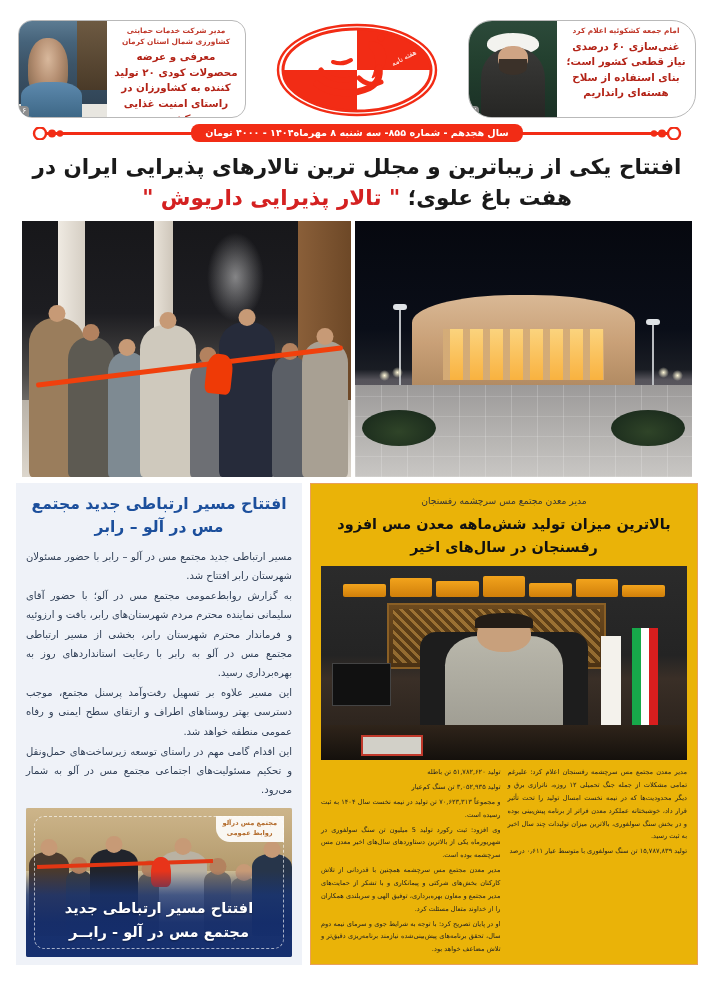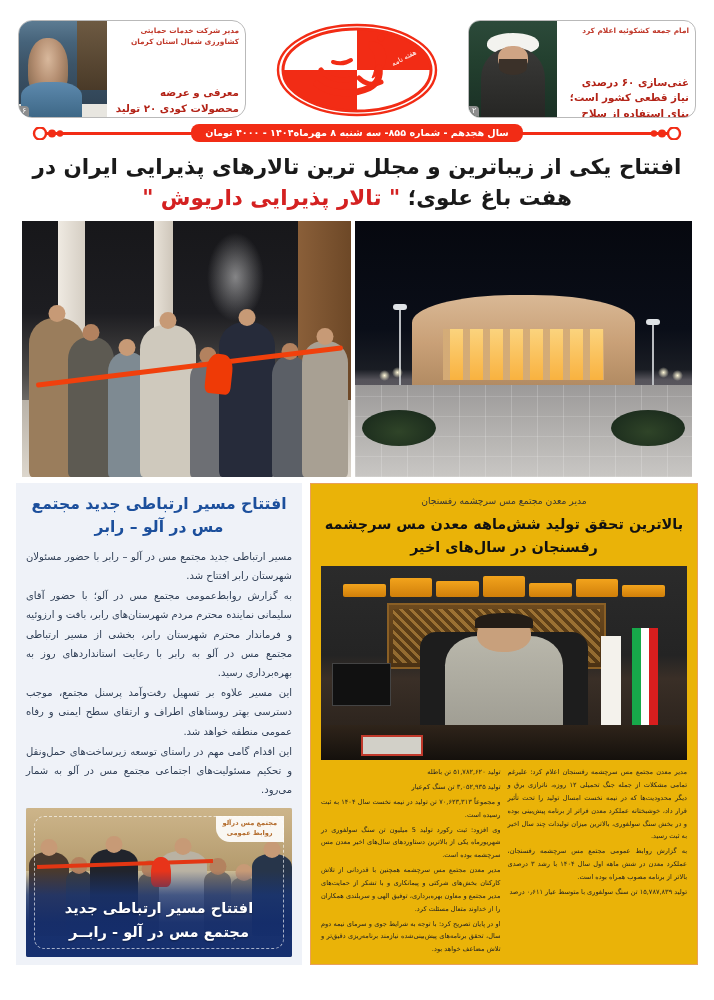--- a/index.html
+++ b/index.html
@@ -11,29 +11,29 @@
     overflow: hidden;
   }
   .page { position: relative; width: 714px; height: 1000px; background:#fff; }
 
   
   .masthead { position: relative; height: 118px; padding: 20px 18px 0 18px; display:flex; align-items:flex-start; justify-content:space-between; }
 
   .promo-box {
     width: 228px; height: 98px;
     border: 1px solid #b9b9b9;
-    border-radius: 12px;
+    border-radius: 24px;
     display: flex;
     overflow: hidden;
     background: #fff;
     position: relative;
   }
   .promo-box.left { border-radius: 14px 14px 14px 14px; }
   .promo-photo { width: 88px; flex:0 0 88px; position: relative; overflow: hidden; }
-  .promo-text { flex:1; padding: 5px 6px 4px 6px; text-align: right; display:flex; flex-direction:column; justify-content:flex-start;gap:36px; }
+  .promo-text { flex:1; padding: 5px 6px 4px 6px; text-align: center; display:flex; flex-direction:column; justify-content:flex-start; }
   .promo-kicker { font-size: 7.4px; color:#c0392b; line-height: 1.45; font-weight:600; }
   .promo-title { font-size: 10.3px; color:#b32317; font-weight: 700; line-height: 1.5; margin-top: 2px; }
   .pagenum {
     position:absolute; bottom:0; background:#8d8d8d; color:#fff;
     font-size: 8px; padding: 1px 3px 2px 3px; line-height:1;
   }
   .pagenum.l { left: 0; border-radius: 0 4px 0 10px; }
 
   
   .ph-desk { width:100%; height:100%; background:
@@ -293,21 +293,21 @@
         <div class="ribbon"></div>
           <div class="bow"></div>
       </div>
     </div>
   </div>
 
   <div class="lower">
 
     <div class="art-mine">
       <div class="kicker">مدیر معدن مجتمع مس سرچشمه رفسنجان</div>
-      <h2>بالاترین تحقق تولید شش‌ماهه معدن مس سرچشمه رفسنجان در سال‌های اخیر</h2>
+      <h2>بالاترین میزان تولید شش‌ماهه معدن مس افزود رفسنجان در سال‌های اخیر</h2>
       <div class="mine-photo">
         <div class="sc-office">
           <div class="shelfrow">
             <div class="mch" style="height:55%"></div>
               <div class="mch" style="height:80%"></div>
             <div class="mch" style="height:62%"></div>
               <div class="mch" style="height:92%"></div>
             <div class="mch" style="height:70%"></div>
               <div class="mch" style="height:85%"></div>
             <div class="mch" style="height:58%"></div>
@@ -320,21 +320,20 @@
           <div class="monitor"></div>
           <div class="flagW"></div>
           <div class="flagIR"></div>
           <div class="desk"></div>
           <div class="pic"></div>
         </div>
       </div>
       <div class="mine-cols">
         <div class="col">
           <p>مدیر معدن مجتمع مس سرچشمه رفسنجان اعلام کرد: علیرغم تمامی مشکلات از جمله جنگ تحمیلی ۱۲ روزه، ناترازی برق و دیگر محدودیت‌ها که در نیمه نخست امسال تولید را تحت تأثیر قرار داد، خوشبختانه عملکرد معدن فراتر از برنامه پیش‌بینی بوده و در بخش سنگ سولفوری، بالاترین میزان تولیدات چند سال اخیر به ثبت رسید.</p>
-          <p>به گزارش روابط عمومی مجتمع مس سرچشمه رفسنجان، عملکرد معدن در شش ماهه اول سال ۱۴۰۴ با رشد ۳ درصدی بالاتر از برنامه مصوب همراه بوده است.</p>
           <p>تولید ۱۵,۷۸۷,۸۳۹ تن سنگ سولفوری با متوسط عیار ۰٫۶۱۱ درصد</p>
         </div>
         <div class="col">
           <p>تولید ۵۱,۷۸۲,۶۲۰ تن باطله</p>
           <p>تولید ۳,۰۵۲,۹۳۵ تن سنگ کم‌عیار</p>
           <p>و مجموعاً ۷۰,۶۲۳,۳۱۳ تن تولید در نیمه نخست سال ۱۴۰۴ به ثبت رسیده است.</p>
           <p>وی افزود: ثبت رکورد تولید 5 میلیون تن سنگ سولفوری در شهریورماه یکی از بالاترین دستاوردهای سال‌های اخیر معدن مس سرچشمه بوده است.</p>
           <p>مدیر معدن مجتمع مس سرچشمه همچنین با قدردانی از تلاش کارکنان بخش‌های شرکتی و پیمانکاری و با تشکر از حمایت‌های مدیر مجتمع و معاون بهره‌برداری، توفیق الهی و سربلندی همکاران را از خداوند متعال مسئلت کرد.</p>
           <p>او در پایان تصریح کرد: با توجه به شرایط جوی و سرمای نیمه دوم سال، تحقق برنامه‌های پیش‌بینی‌شده نیازمند برنامه‌ریزی دقیق‌تر و تلاش مضاعف خواهد بود.</p>
         </div>

